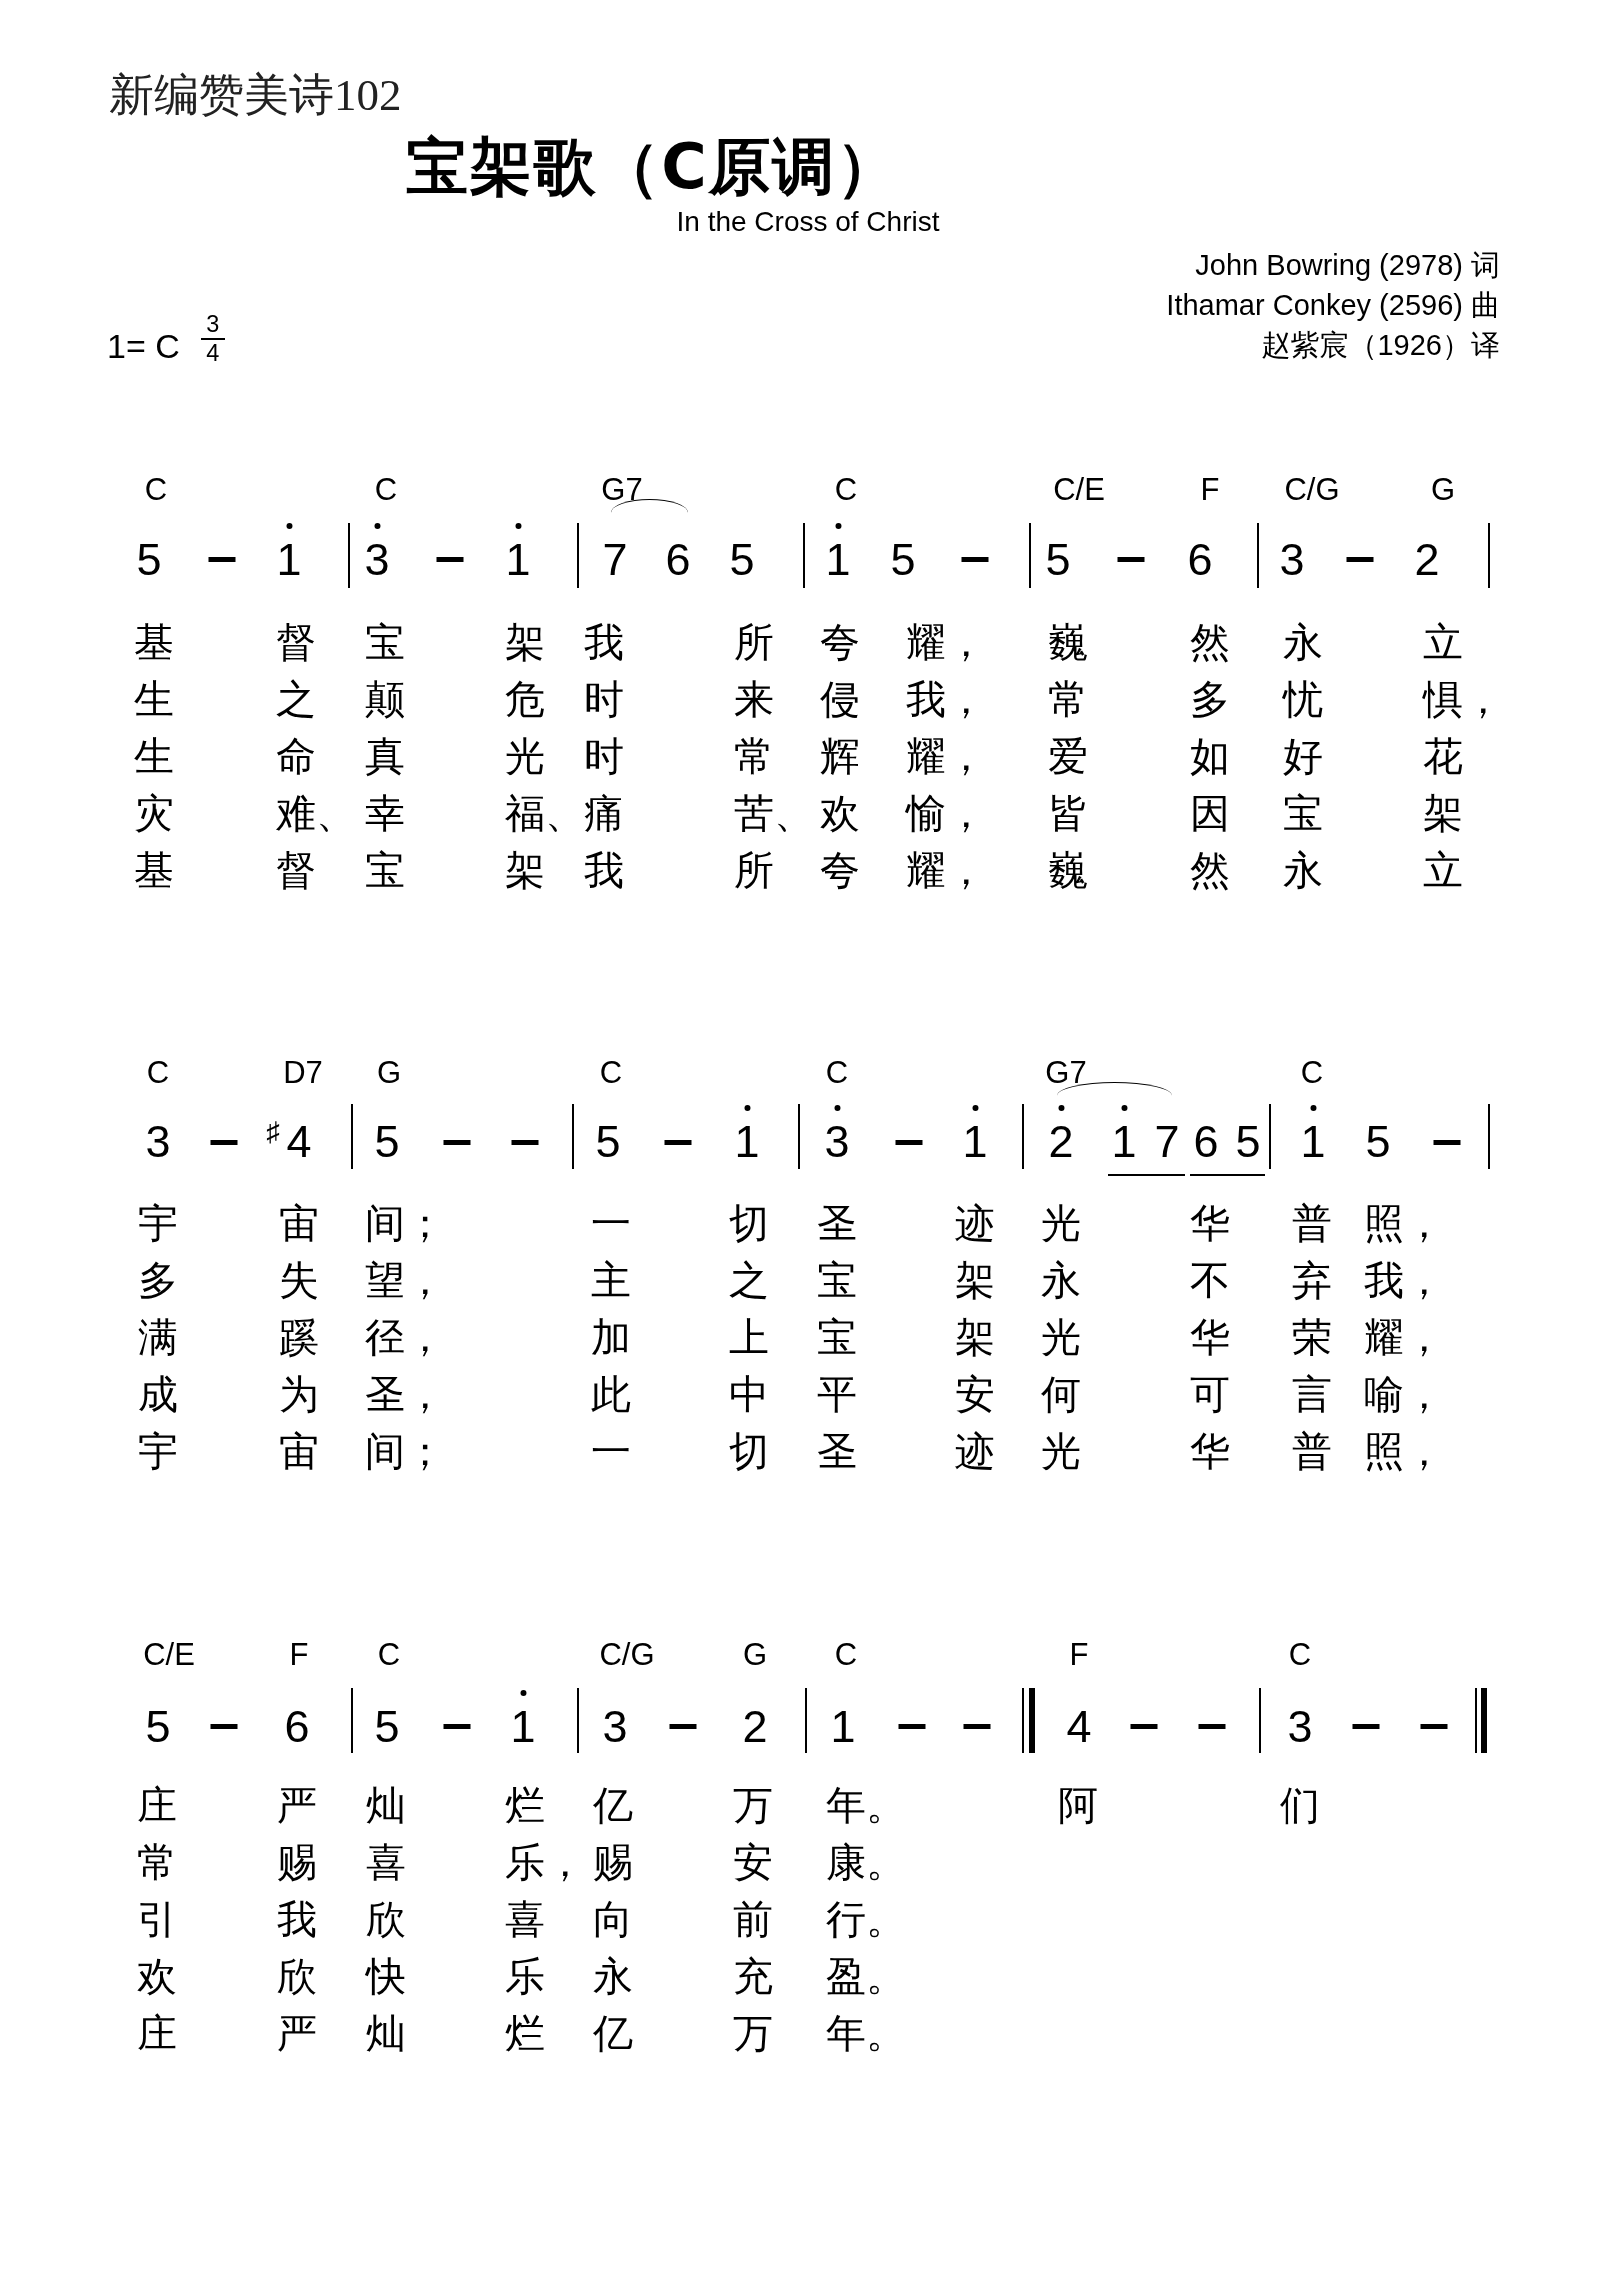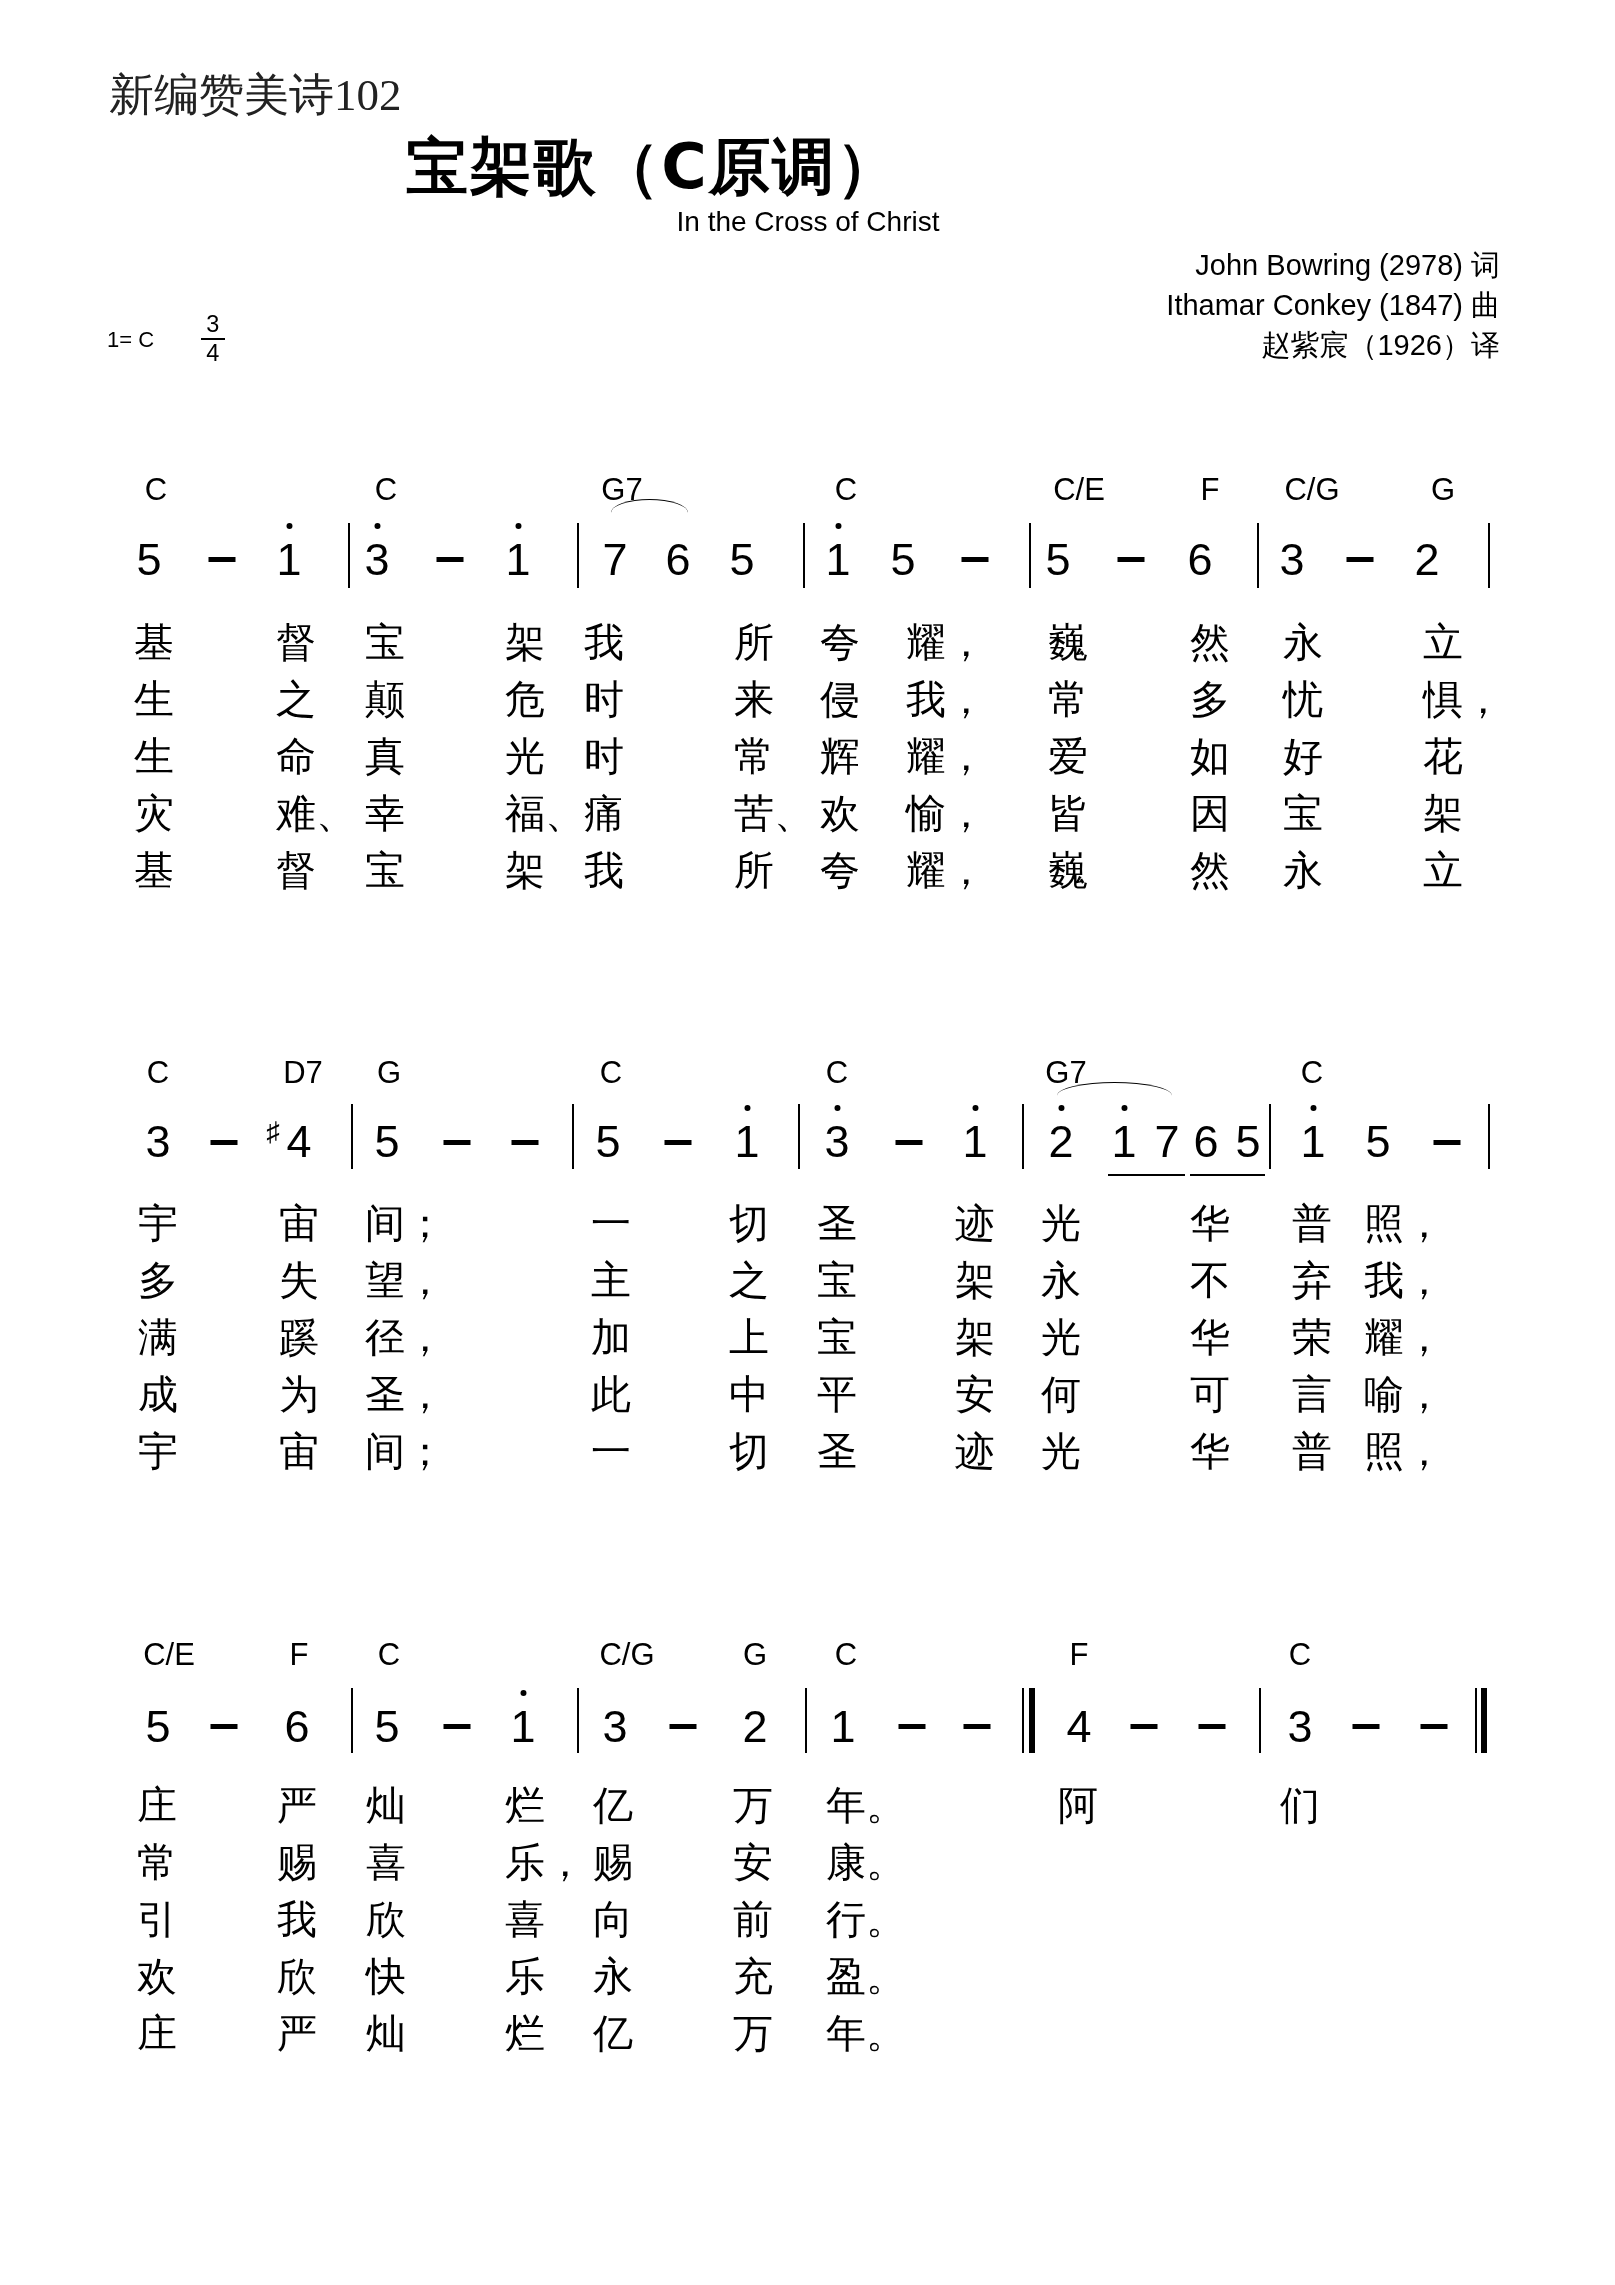--- a/index.html
+++ b/index.html
@@ -3,42 +3,42 @@
 <meta charset="utf-8">
 <style>
   html, body { margin:0; padding:0; background:#ffffff; }
   body { width:1616px; height:2285px; position:relative; overflow:hidden; color:#000;
          font-family:"Liberation Sans", sans-serif; }
   .abs { position:absolute; white-space:nowrap; }
   .hymnal { left:109px; top:65px; font-family:"Liberation Serif", "DejaVu Serif", serif; font-size:45px; color:#222; }
   .title { left:0; width:1306px; top:125px; text-align:center; font-family:"DejaVu Sans", sans-serif; font-weight:bold; font-size:62px; letter-spacing:1.8px; }
   .subtitle { left:0; width:1616px; top:206px; text-align:center; font-size:28px; }
   .credit { right:116px; font-size:29px; text-align:right; }
-  .key { left:107px; top:327px; font-size:22px; }
+  .key { left:107px; top:327px; font-size:34px; }
   .timesig { left:201px; top:313px; width:23.5px; text-align:center; font-size:23.5px; line-height:23.5px; }
   .timesig .bar { display:block; height:1.8px; background:#000; margin:1.8px 0; }
   .chord { font-size:31px; transform:translateX(-50%); font-family:"Liberation Sans Narrow","Liberation Sans", sans-serif; }
   .note { font-size:45px; transform:translateX(-50%); line-height:51px; text-align:center; }
   .note .dot { position:absolute; left:50%; top:-11px; width:6.3px; height:6.3px; margin-left:-2.7px; border-radius:50%; background:#000; }
   .note .sharp { position:absolute; left:-20px; top:-9px; font-size:27px; }
   .dash { width:27px; height:4.5px; background:#000; transform:translateX(-50%); }
   .barline { width:1.8px; background:#000; }
   .thick { width:6.3px; background:#000; }
   .beam { height:1.8px; background:#000; }
   .slur { border-top:1.8px solid #000; border-radius:50% 50% 0 0 / 100% 100% 0 0; height:12.7px; }
   .lyric { font-size:40px; font-family:"DejaVu Sans", sans-serif; }
 </style>
 </head>
 <body>
 
 <div class="abs hymnal">新编赞美诗102</div>
 <div class="abs title">宝架歌（C原调）</div>
 <div class="abs subtitle">In the Cross of Christ</div>
 <div class="abs credit" style="top:246px">John Bowring (2978) 词</div>
-<div class="abs credit" style="top:286px">Ithamar Conkey (1847) 曲</div>
+<div class="abs credit" style="top:286px">Ithamar Conkey (2596) 曲</div>
 <div class="abs credit" style="top:326px">赵紫宸（1926）译</div>
 <div class="abs key">1=  C</div>
 <div class="abs timesig">
   <span>3</span>
   <span class="bar"></span>
   <span>4</span>
 </div>
 
 <div id="score">
     <div class="abs chord" style="left: 156px; top: 472px;">C</div>

